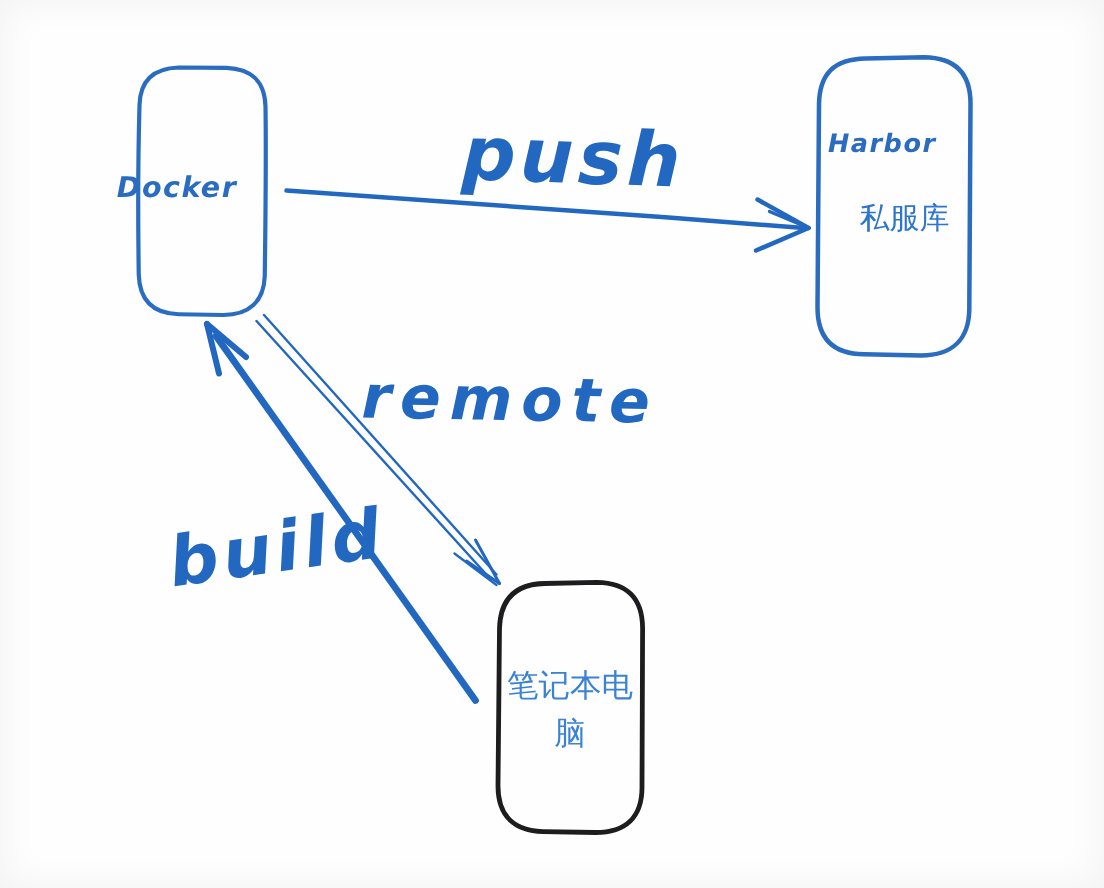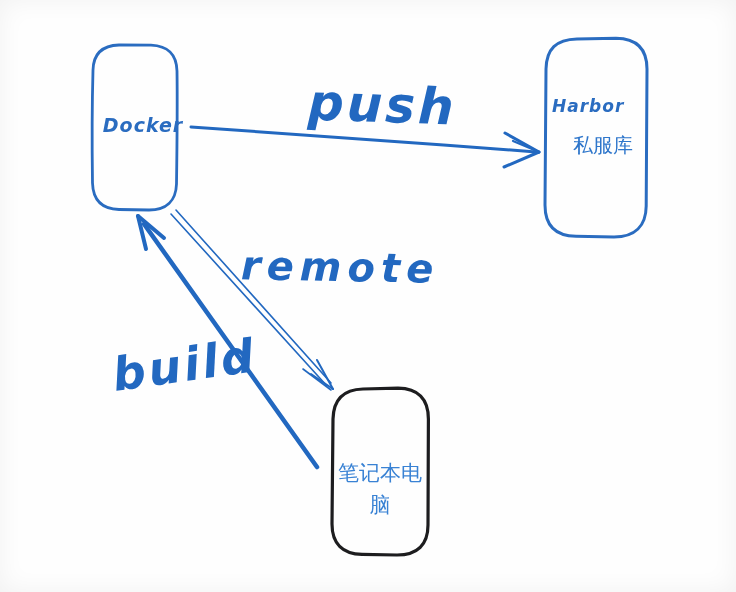--- a/index.html
+++ b/index.html
@@ -24,33 +24,33 @@
   .label {
     position: absolute;
     color: #2472c9;
     white-space: nowrap;
   }
   .hand {
     font-style: italic;
     font-weight: 700;
   }
   .node-label-docker {
-    left: 102px;
+    left: 77px;
     top: 114px;
     width: 82px;
     text-align: center;
     font-size: 19px;
     font-style: italic;
     font-weight: 600;
     letter-spacing: 1px;
     color: #2a6cc0;
   }
   .node-label-harbor-title {
     left: 552px;
-    top: 96px;
+    top: 86px;
     font-size: 17px;
     font-style: italic;
     font-weight: 600;
     letter-spacing: 1px;
     color: #2a6cc0;
   }
   .node-label-harbor-subtitle {
     left: 573px;
     top: 132px;
     font-size: 20px;
@@ -60,21 +60,20 @@
   .node-label-laptop {
     left: 332px;
     top: 442px;
     width: 96px;
     text-align: center;
     font-size: 21px;
     line-height: 1.5;
     font-weight: 500;
     color: #3982d4;
     white-space: normal;
-    margin-top: 16px;
   }
   .edge-label-push {
     left: 308px;
     top: 76px;
     font-size: 50px;
     letter-spacing: 3px;
     transform: rotate(2deg);
     color: #2268c0;
   }
   .edge-label-remote {

